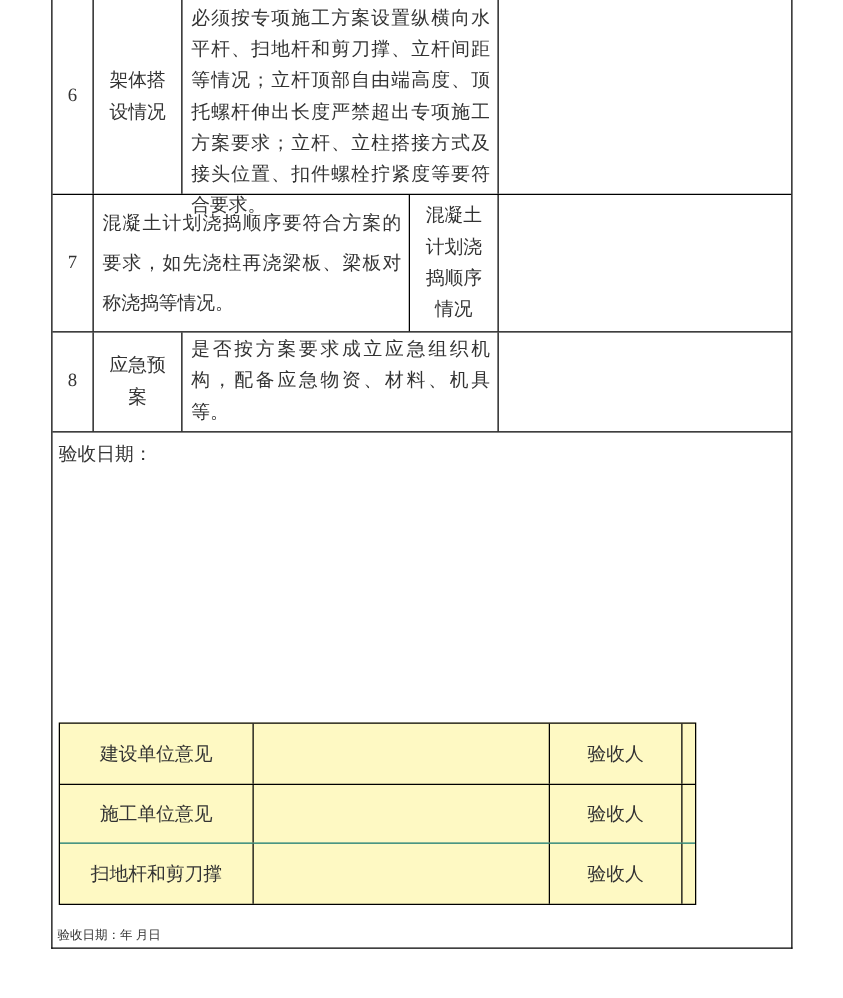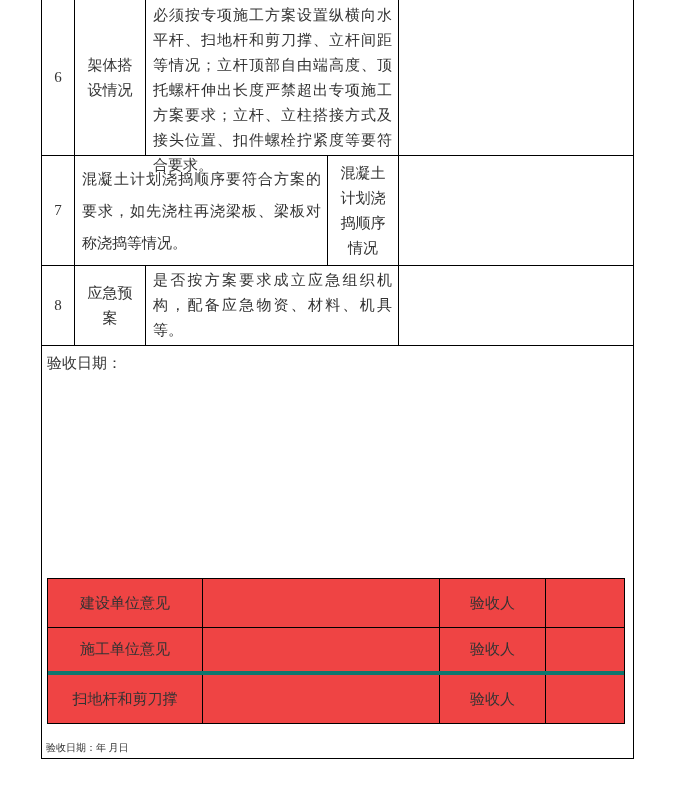--- a/index.html
+++ b/index.html
@@ -49,26 +49,26 @@
   .trow-7 .desc-text { line-height:32px; }
   .col-result { flex:1 1 auto; }
 
   
   .concl { position:relative; flex:1 1 auto; font-size:15px; }
   .concl-label { position:absolute; top:8px; left:5px; font-size:15px; }
 
   
   .inner {
     position:absolute; left:5px; top:232px;
-    width:578px;
+    width:510px;
     border:1px solid #000;
-    background:#ef4444;
+    background:#fef9c3;
   }
   .op-row { display:flex; height:48px; }
-  .op-row.mid { border-top:1px solid #000; border-bottom:4px solid #0f766e; }
+  .op-row.mid { border-top:1px solid #000; border-bottom:1px solid #0f766e; }
   .op-label {
     width:155px; flex:0 0 155px; border-right:1px solid #000;
     display:flex; align-items:center; justify-content:center;
     font-size:15px;
   }
   .op-content { width:237px; flex:0 0 237px; border-right:1px solid #000; }
   .op-acceptor {
     width:106px; flex:0 0 106px; border-right:1px solid #000;
     display:flex; align-items:center; justify-content:center;
     font-size:15px;

